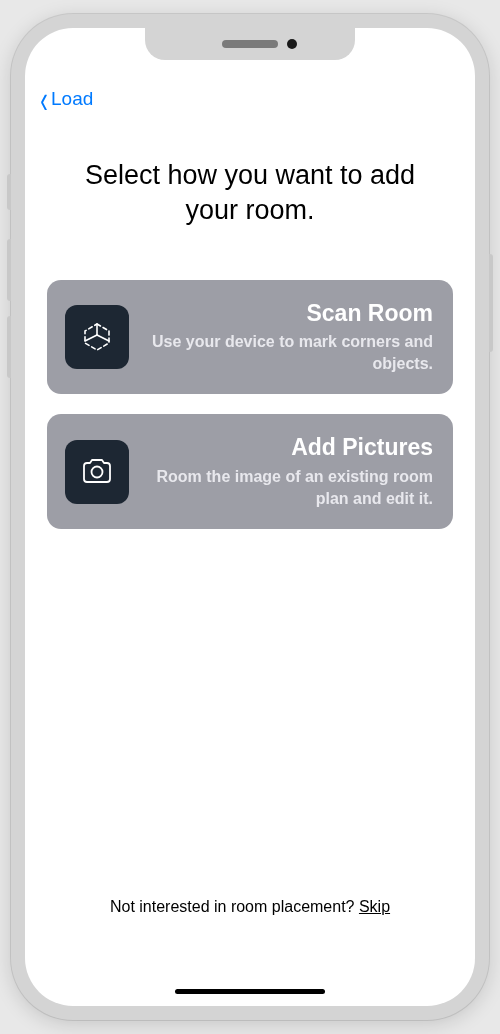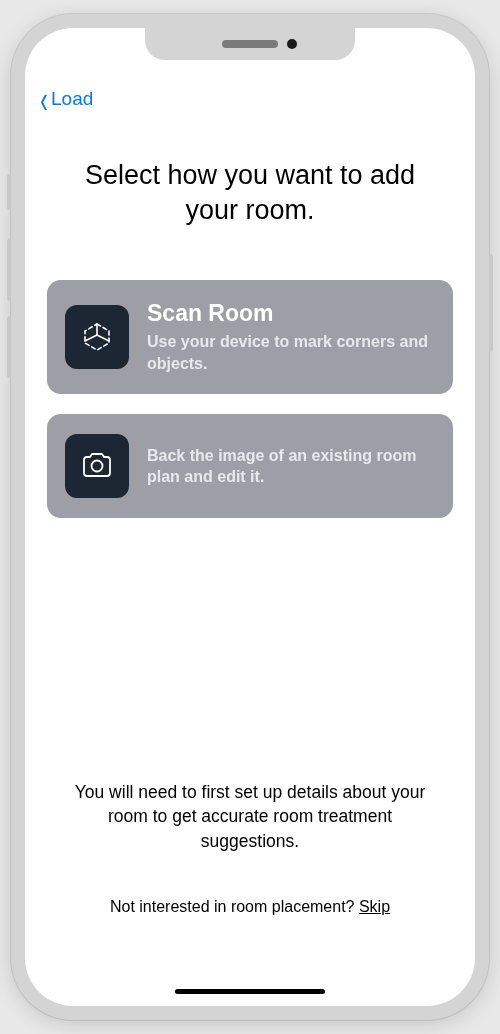--- a/index.html
+++ b/index.html
@@ -104,20 +104,21 @@
     }
     .option-card {
       background: #9d9ea6;
       border-radius: 14px;
       padding: 20px 20px 20px 18px;
       display: flex;
       align-items: center;
       gap: 18px;
       margin-bottom: 20px;
       cursor: pointer;
+      text-align: right;
     }
     .option-icon-box {
       width: 64px;
       height: 64px;
       background: #1d2733;
       border-radius: 12px;
       display: flex;
       align-items: center;
       justify-content: center;
       flex-shrink: 0;
@@ -239,26 +240,26 @@
         </div>
 
         <div class="option-card">
           <div class="option-icon-box">
             <svg width="36" height="36" viewBox="0 0 36 36" fill="none" stroke="#ffffff" stroke-width="1.8" stroke-linecap="round" stroke-linejoin="round">
               <path d="M5 12 a3 3 0 0 1 3-3 h3 l2-3 h10 l2 3 h3 a3 3 0 0 1 3 3 v13 a3 3 0 0 1 -3 3 H8 a3 3 0 0 1 -3-3 z"></path>
               <circle cx="18" cy="18" r="5.5"></circle>
             </svg>
           </div>
           <div class="option-text">
-            <div class="option-subtitle">Back the image of an existing room plan and edit it.</div>
+            <div class="option-title-text">Add Pictures</div>
+            <div class="option-subtitle">Room the image of an existing room plan and edit it.</div>
           </div>
         </div>
 
         <div class="info-section">
-          <p class="info-text">You will need to first set up details about your room to get accurate room treatment suggestions.</p>
           <p class="skip-line">
             <span>Not interested in room placement? </span><span class="skip-link">Skip</span>
           </p>
         </div>
       </div>
       <div class="home-indicator"></div>
     </div>
   </div>
 </div>
 

